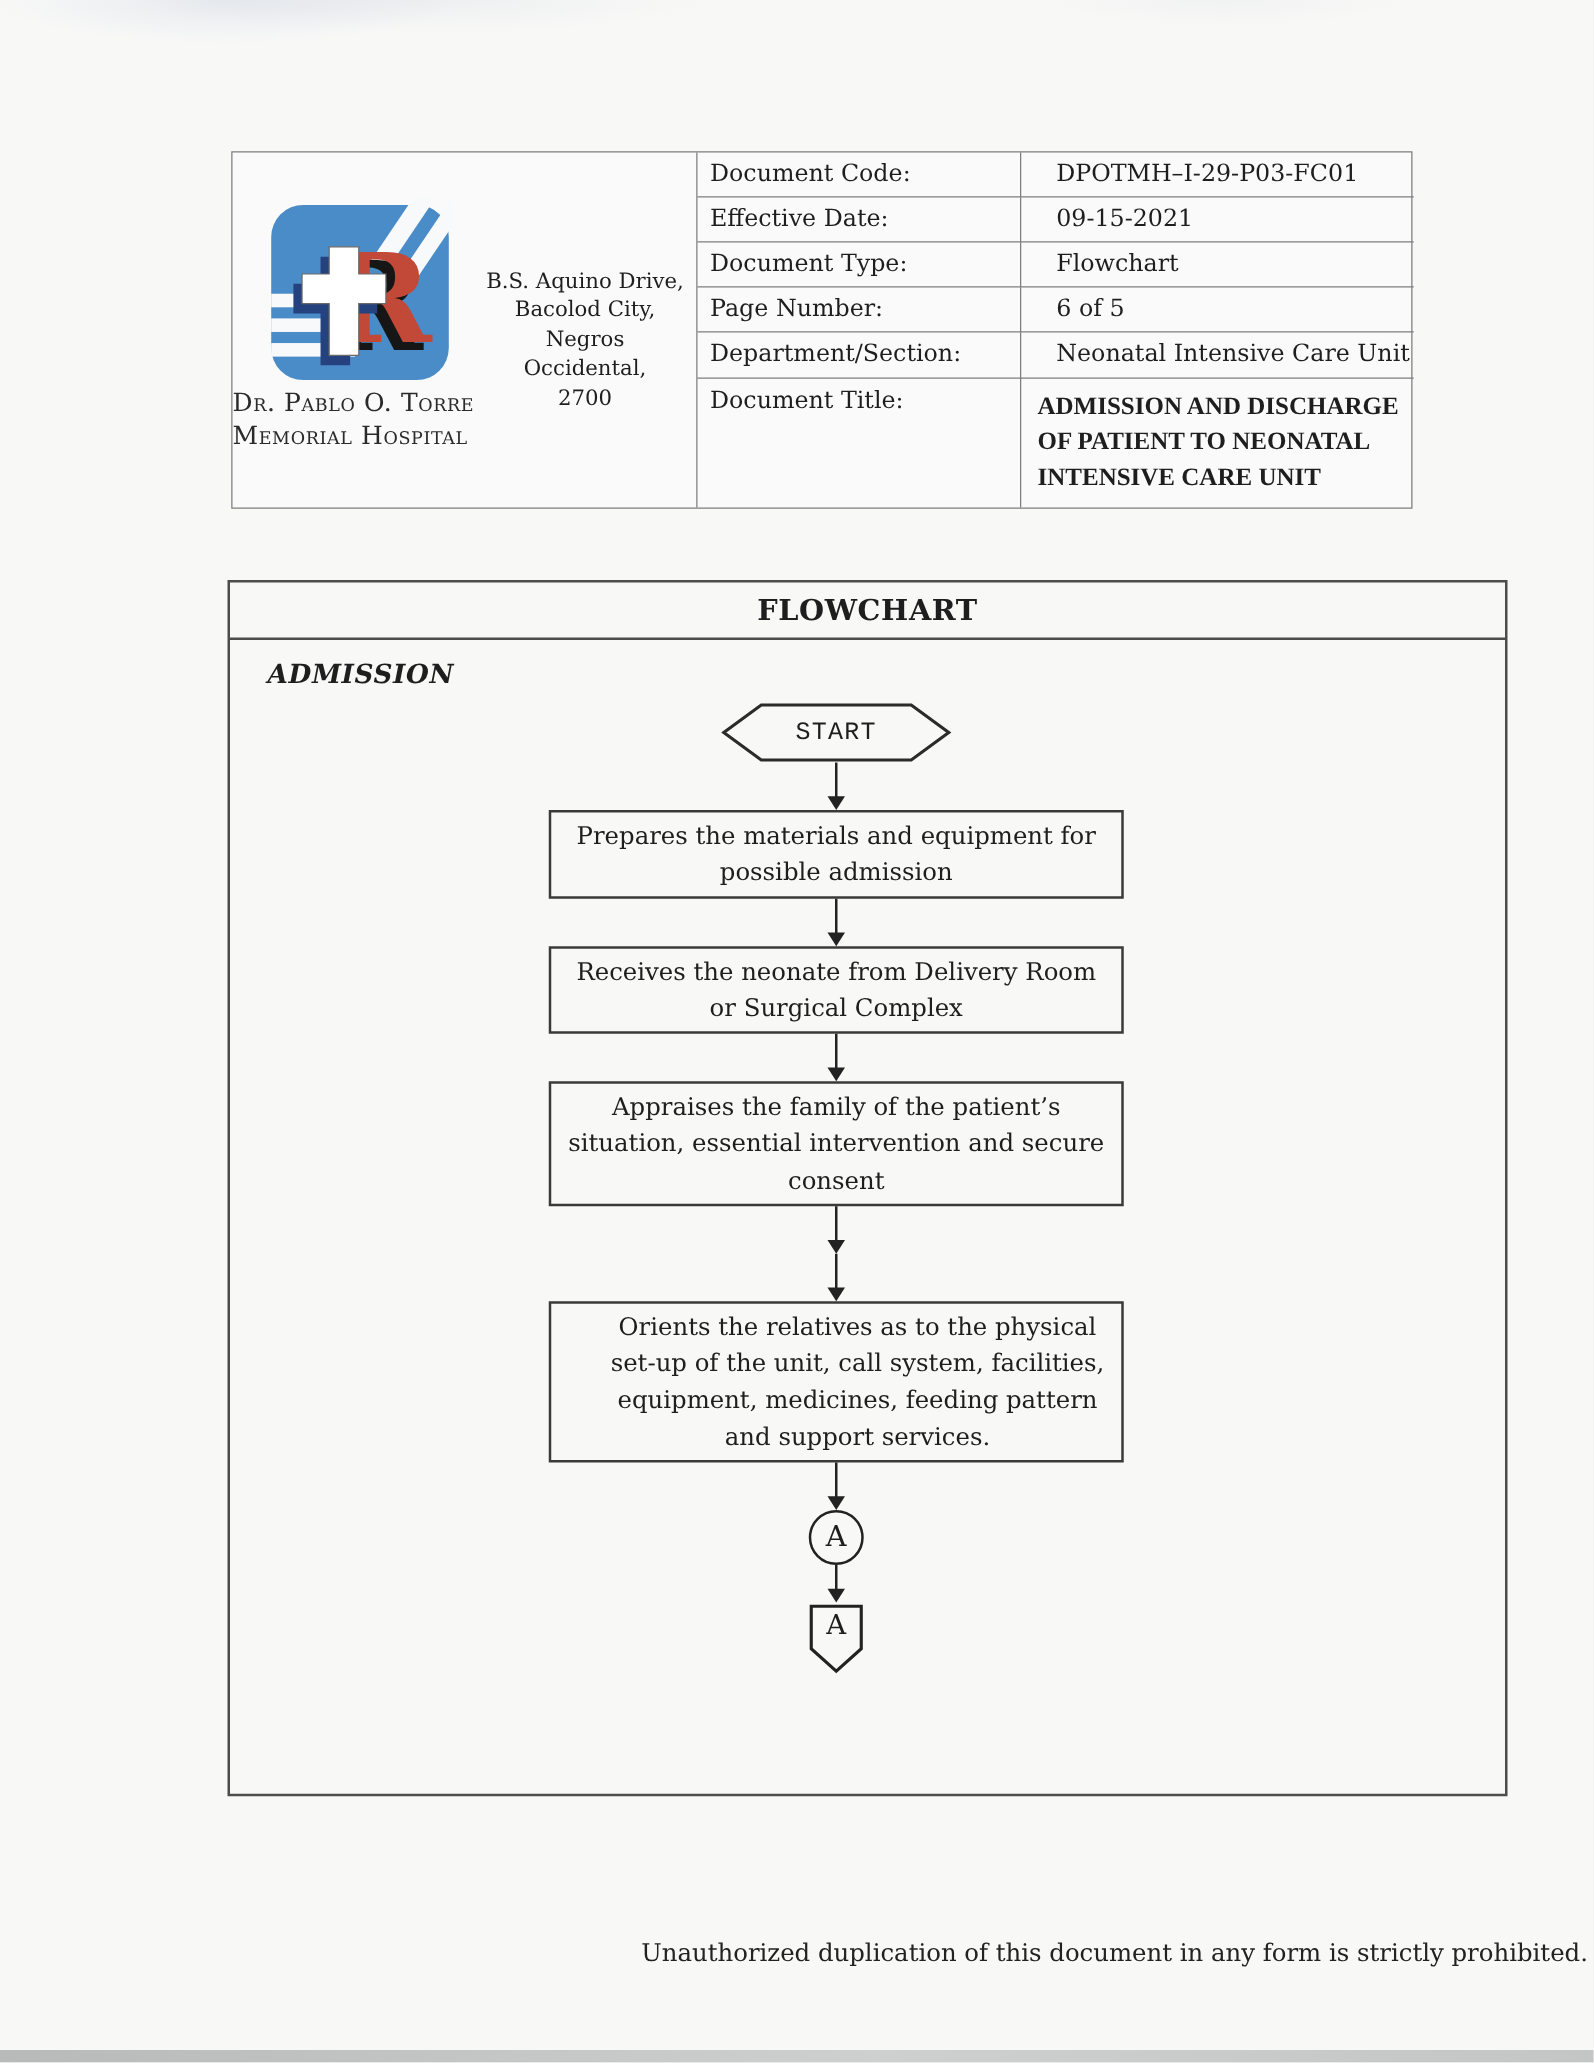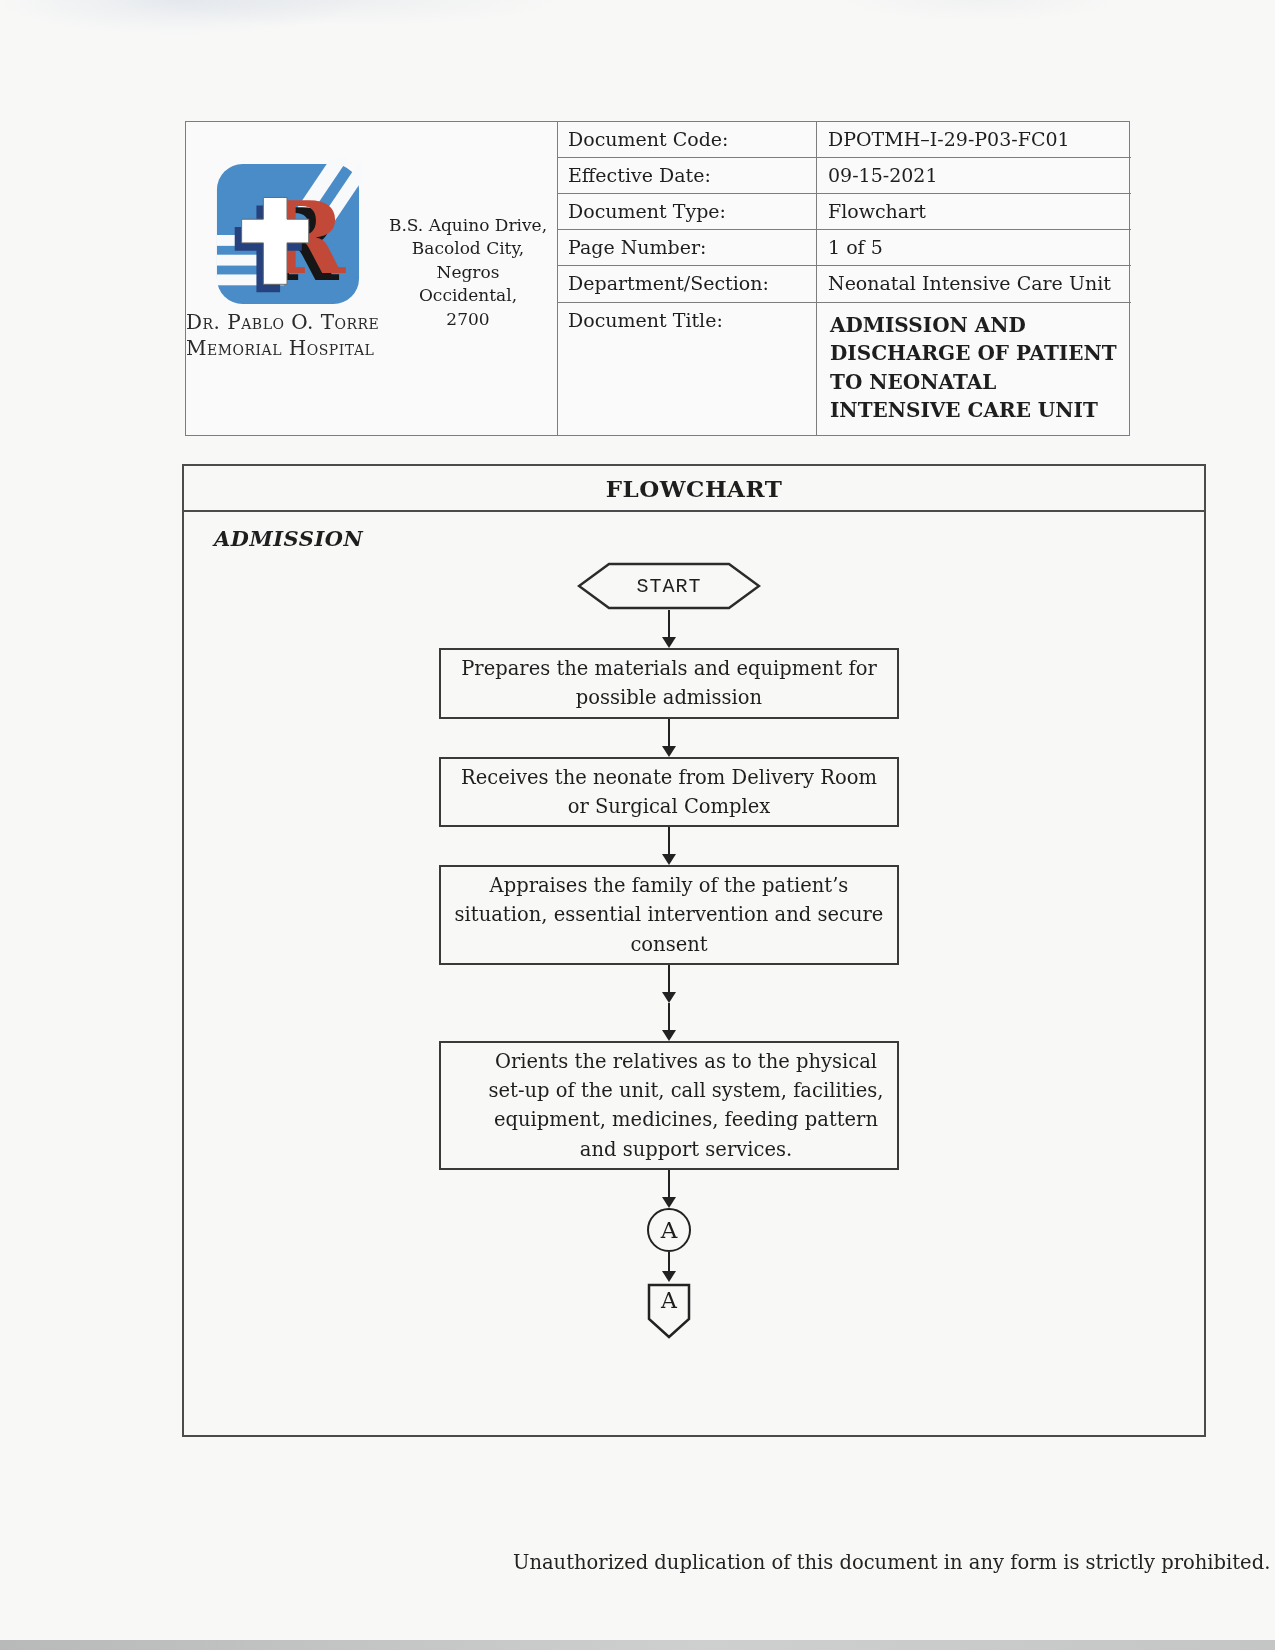--- a/index.html
+++ b/index.html
@@ -30,25 +30,25 @@
     border:1px solid #7d7d7d;
     box-sizing:border-box;
     background:rgba(255,255,255,.35);
   }
   .cell-org { grid-column:1; grid-row:1 / 7; border-right:1px solid #7d7d7d; position:relative; }
   .f-label, .f-value {
     border-bottom:1px solid #7d7d7d;
     font-size:19px; padding:6px 4px 0 10px; box-sizing:border-box;
     white-space:nowrap; overflow:hidden;
   }
-  .f-value { border-left:1px solid #7d7d7d; padding-left:11px; }
+  .f-value { border-left:1px solid #7d7d7d; padding-left:28px; }
   .row-last { border-bottom:none; }
   .f-title {
     font-weight:bold; font-size:20px; line-height:1.42;
-    white-space:normal; padding:8px 8px 10px 13px;
+    white-space:normal; padding:8px 8px 10px 13px;font-family:Liberation Serif, serif;
   }
 
   .logo { position:absolute; left:28px; top:36px; width:148px; height:152px; }
   .org-address {
     position:absolute; left:202px; top:92px; width:160px;
     text-align:center; font-size:17px; line-height:1.38; white-space:pre-line;
   }
   .org-name {
     position:absolute; left:0px; top:188px; width:212px;
     text-align:left; font-variant:small-caps; font-size:20px;
@@ -154,21 +154,21 @@
     <div class="f-label">Document Code:</div>
     <div class="f-value">DPOTMH–I-29-P03-FC01</div>
 
     <div class="f-label">Effective Date:</div>
     <div class="f-value">09-15-2021</div>
 
     <div class="f-label">Document Type:</div>
     <div class="f-value">Flowchart</div>
 
     <div class="f-label">Page Number:</div>
-    <div class="f-value">1 of 5</div>
+    <div class="f-value">6 of 5</div>
 
     <div class="f-label">Department/Section:</div>
     <div class="f-value">Neonatal Intensive Care Unit</div>
 
     <div class="f-label row-last">Document Title:</div>
     <div class="f-value f-title row-last">ADMISSION AND DISCHARGE OF PATIENT TO NEONATAL INTENSIVE CARE UNIT</div>
   </div>
 
   <div class="flow-box">
     <div class="flow-title-band">

